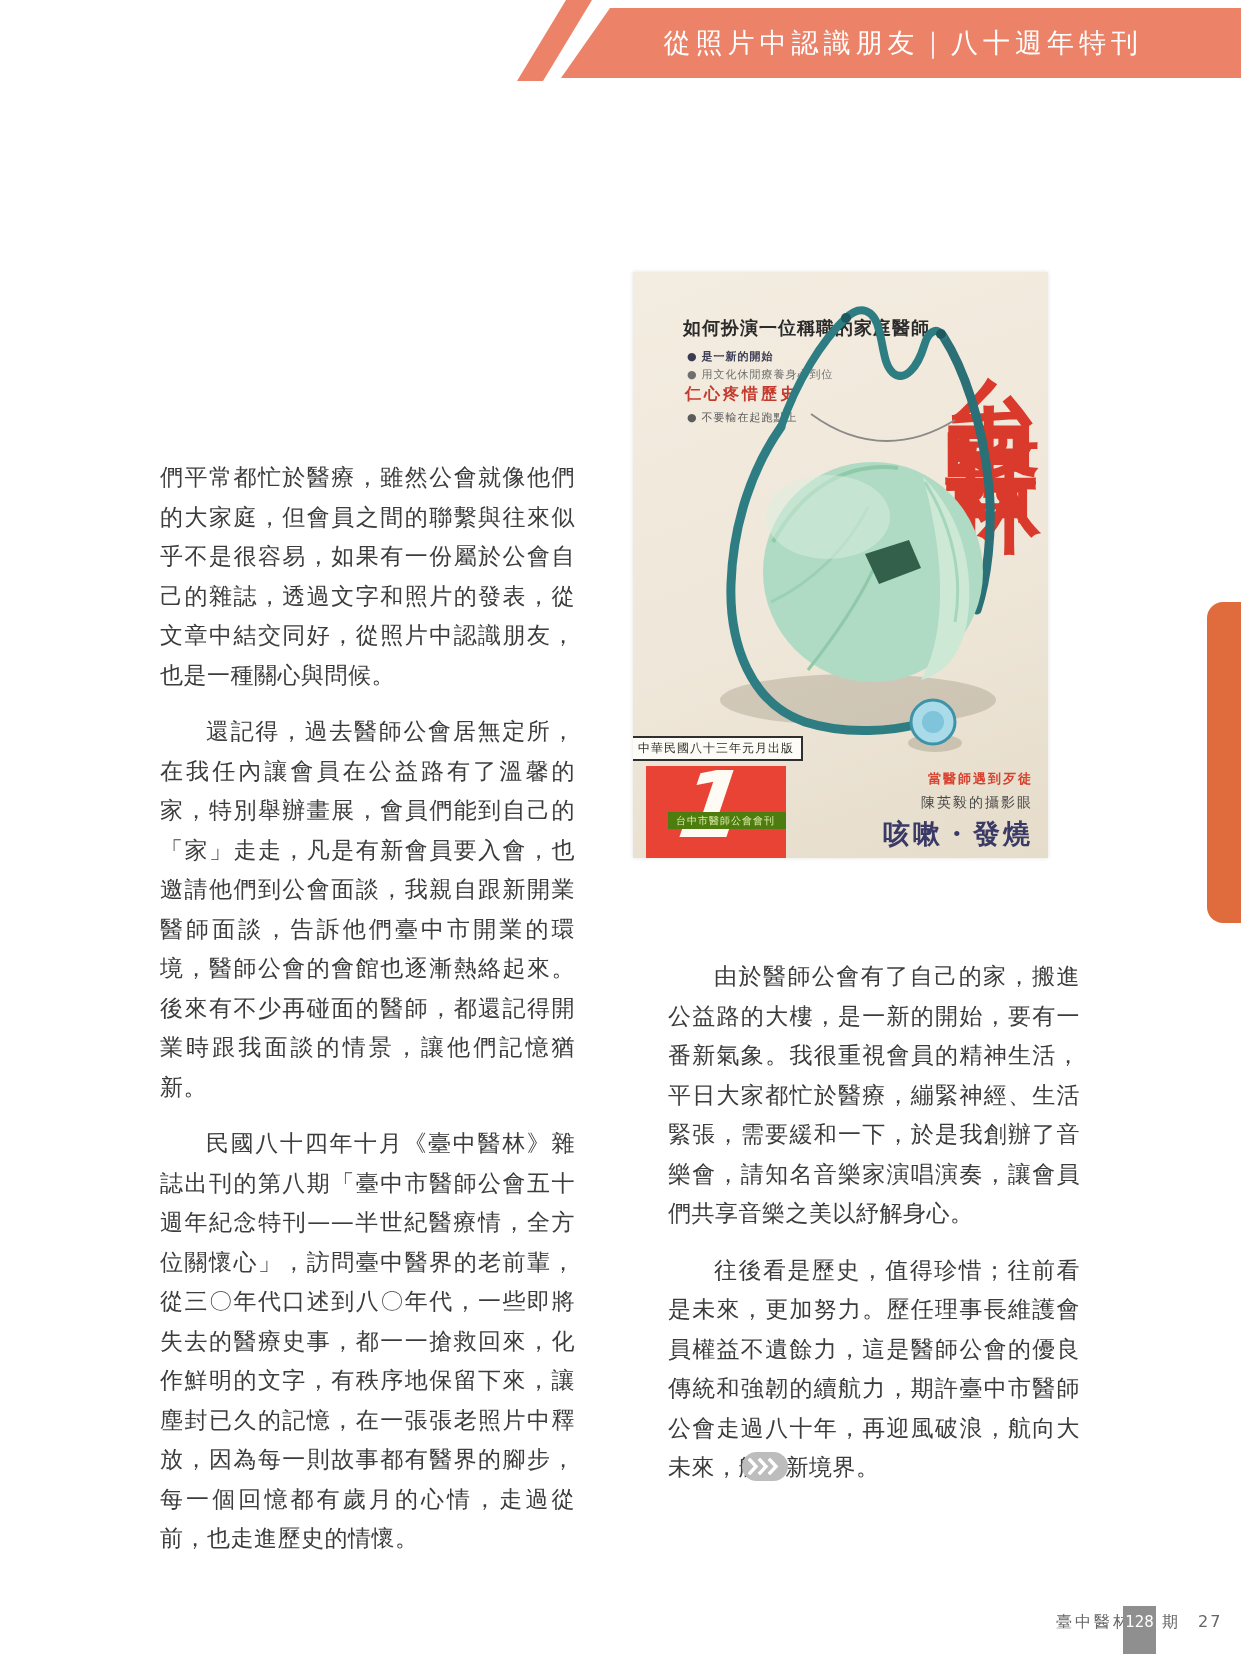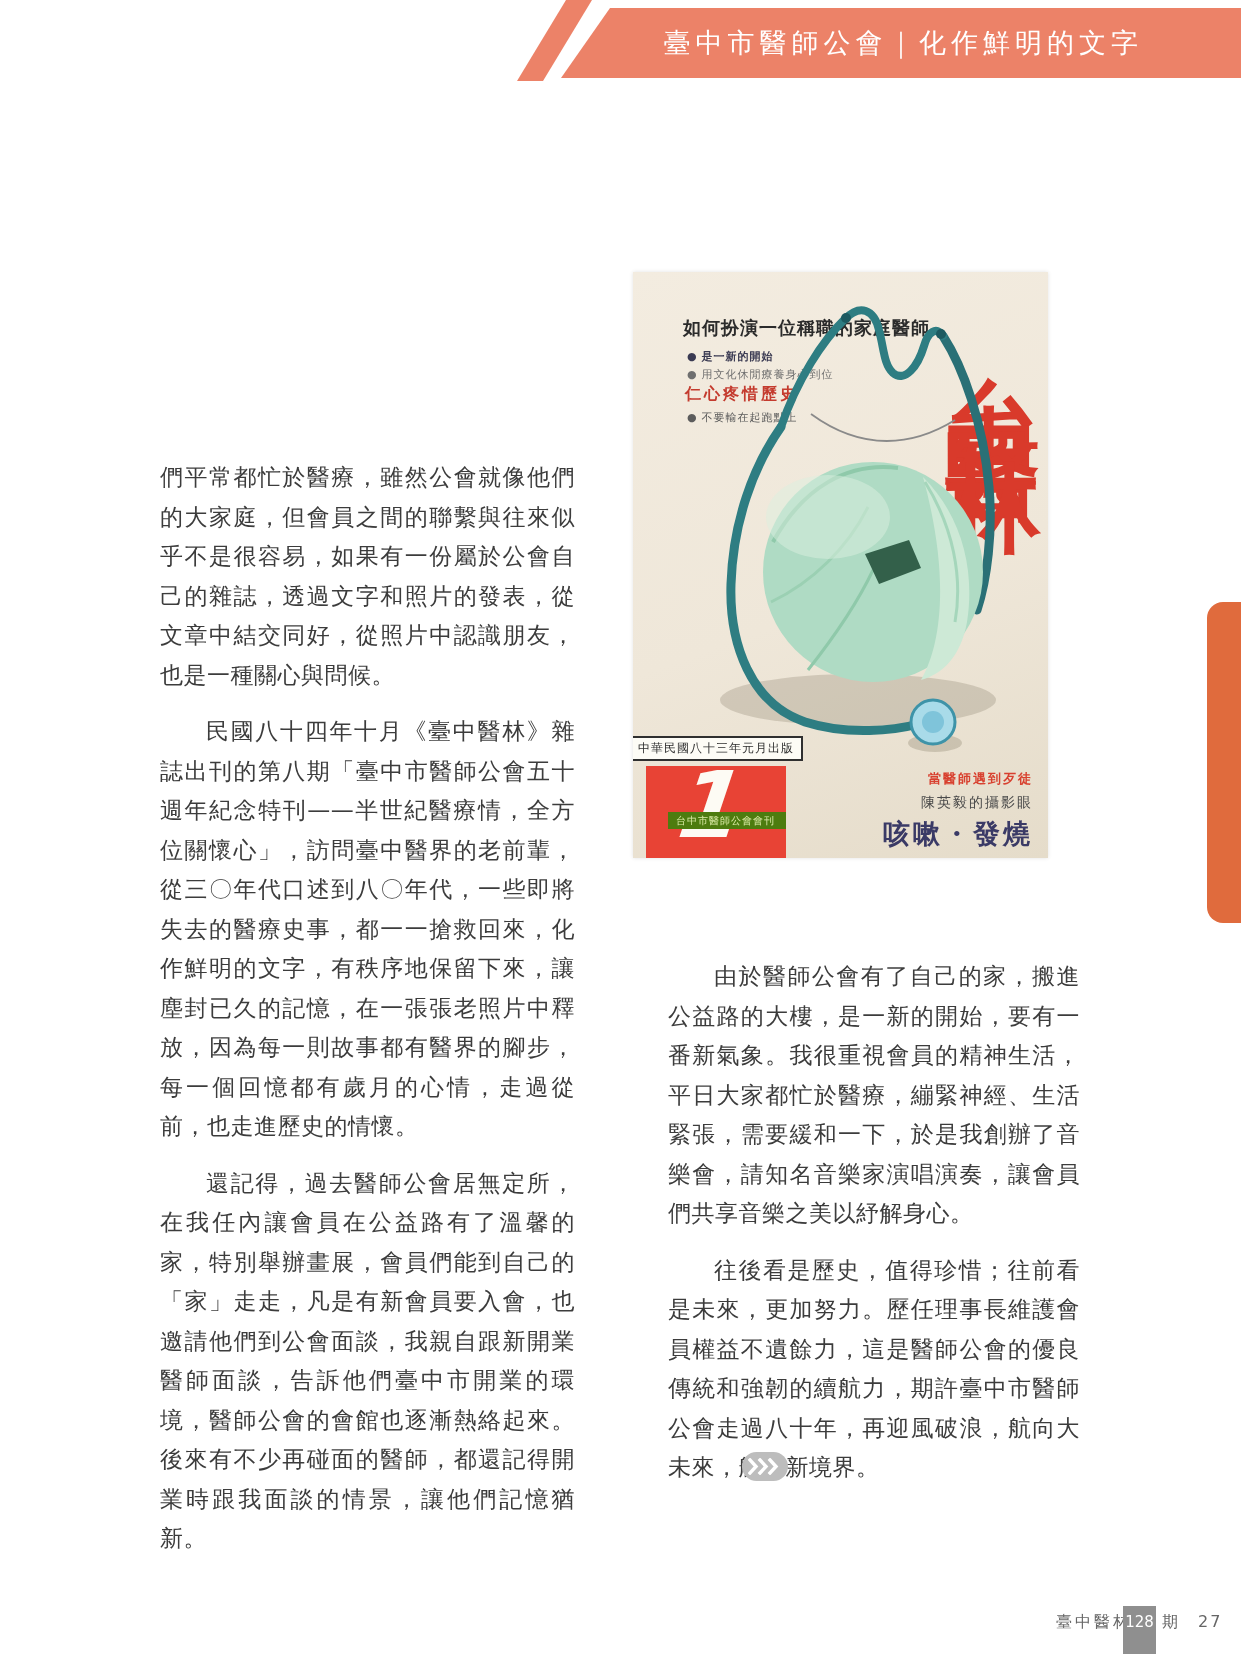--- a/index.html
+++ b/index.html
@@ -65,29 +65,29 @@
   .footer-qi{position:absolute;left:1162px;top:1612px;font-size:16px;color:#666666;}
   .footer-page{position:absolute;left:1198px;top:1612px;font-size:16px;color:#666666;letter-spacing:2px;}
 </style>
 </head>
 <body>
 
 <div class="page">
 
   <div class="header-slash"></div>
   <div class="header-band">
-    <span class="header-title">臺中市醫師公會｜化作鮮明的文字</span>
+    <span class="header-title">從照片中認識朋友｜八十週年特刊</span>
   </div>
 
   <div class="side-tab"></div>
 
   <div class="col col-left">
     <p>們平常都忙於醫療，雖然公會就像他們的大家庭，但會員之間的聯繫與往來似乎不是很容易，如果有一份屬於公會自己的雜誌，透過文字和照片的發表，從文章中結交同好，從照片中認識朋友，也是一種關心與問候。</p>
+    <p class="indent">還記得，過去醫師公會居無定所，在我任內讓會員在公益路有了溫馨的家，特別舉辦畫展，會員們能到自己的「家」走走，凡是有新會員要入會，也邀請他們到公會面談，我親自跟新開業醫師面談，告訴他們臺中市開業的環境，醫師公會的會館也逐漸熱絡起來。後來有不少再碰面的醫師，都還記得開業時跟我面談的情景，讓他們記憶猶新。</p>
     <p class="indent">民國八十四年十月《臺中醫林》雜誌出刊的第八期「臺中市醫師公會五十週年紀念特刊——半世紀醫療情，全方位關懷心」，訪問臺中醫界的老前輩，從三〇年代口述到八〇年代，一些即將失去的醫療史事，都一一搶救回來，化作鮮明的文字，有秩序地保留下來，讓塵封已久的記憶，在一張張老照片中釋放，因為每一則故事都有醫界的腳步，每一個回憶都有歲月的心情，走過從前，也走進歷史的情懷。</p>
-    <p class="indent">還記得，過去醫師公會居無定所，在我任內讓會員在公益路有了溫馨的家，特別舉辦畫展，會員們能到自己的「家」走走，凡是有新會員要入會，也邀請他們到公會面談，我親自跟新開業醫師面談，告訴他們臺中市開業的環境，醫師公會的會館也逐漸熱絡起來。後來有不少再碰面的醫師，都還記得開業時跟我面談的情景，讓他們記憶猶新。</p>
   </div>
 
   <div class="col col-right">
     <p class="indent">由於醫師公會有了自己的家，搬進公益路的大樓，是一新的開始，要有一番新氣象。我很重視會員的精神生活，平日大家都忙於醫療，繃緊神經、生活緊張，需要緩和一下，於是我創辦了音樂會，請知名音樂家演唱演奏，讓會員們共享音樂之美以紓解身心。</p>
     <p class="indent">往後看是歷史，值得珍惜；往前看是未來，更加努力。歷任理事長維護會員權益不遺餘力，這是醫師公會的優良傳統和強韌的續航力，期許臺中市醫師公會走過八十年，再迎風破浪，航向大未來，航向新境界。</p>
   </div>
 
   <div class="end-badge">
     <svg width="34" height="17" viewBox="0 0 34 17">
       <g stroke="#ffffff" stroke-width="3.4" fill="none" stroke-linecap="square">

